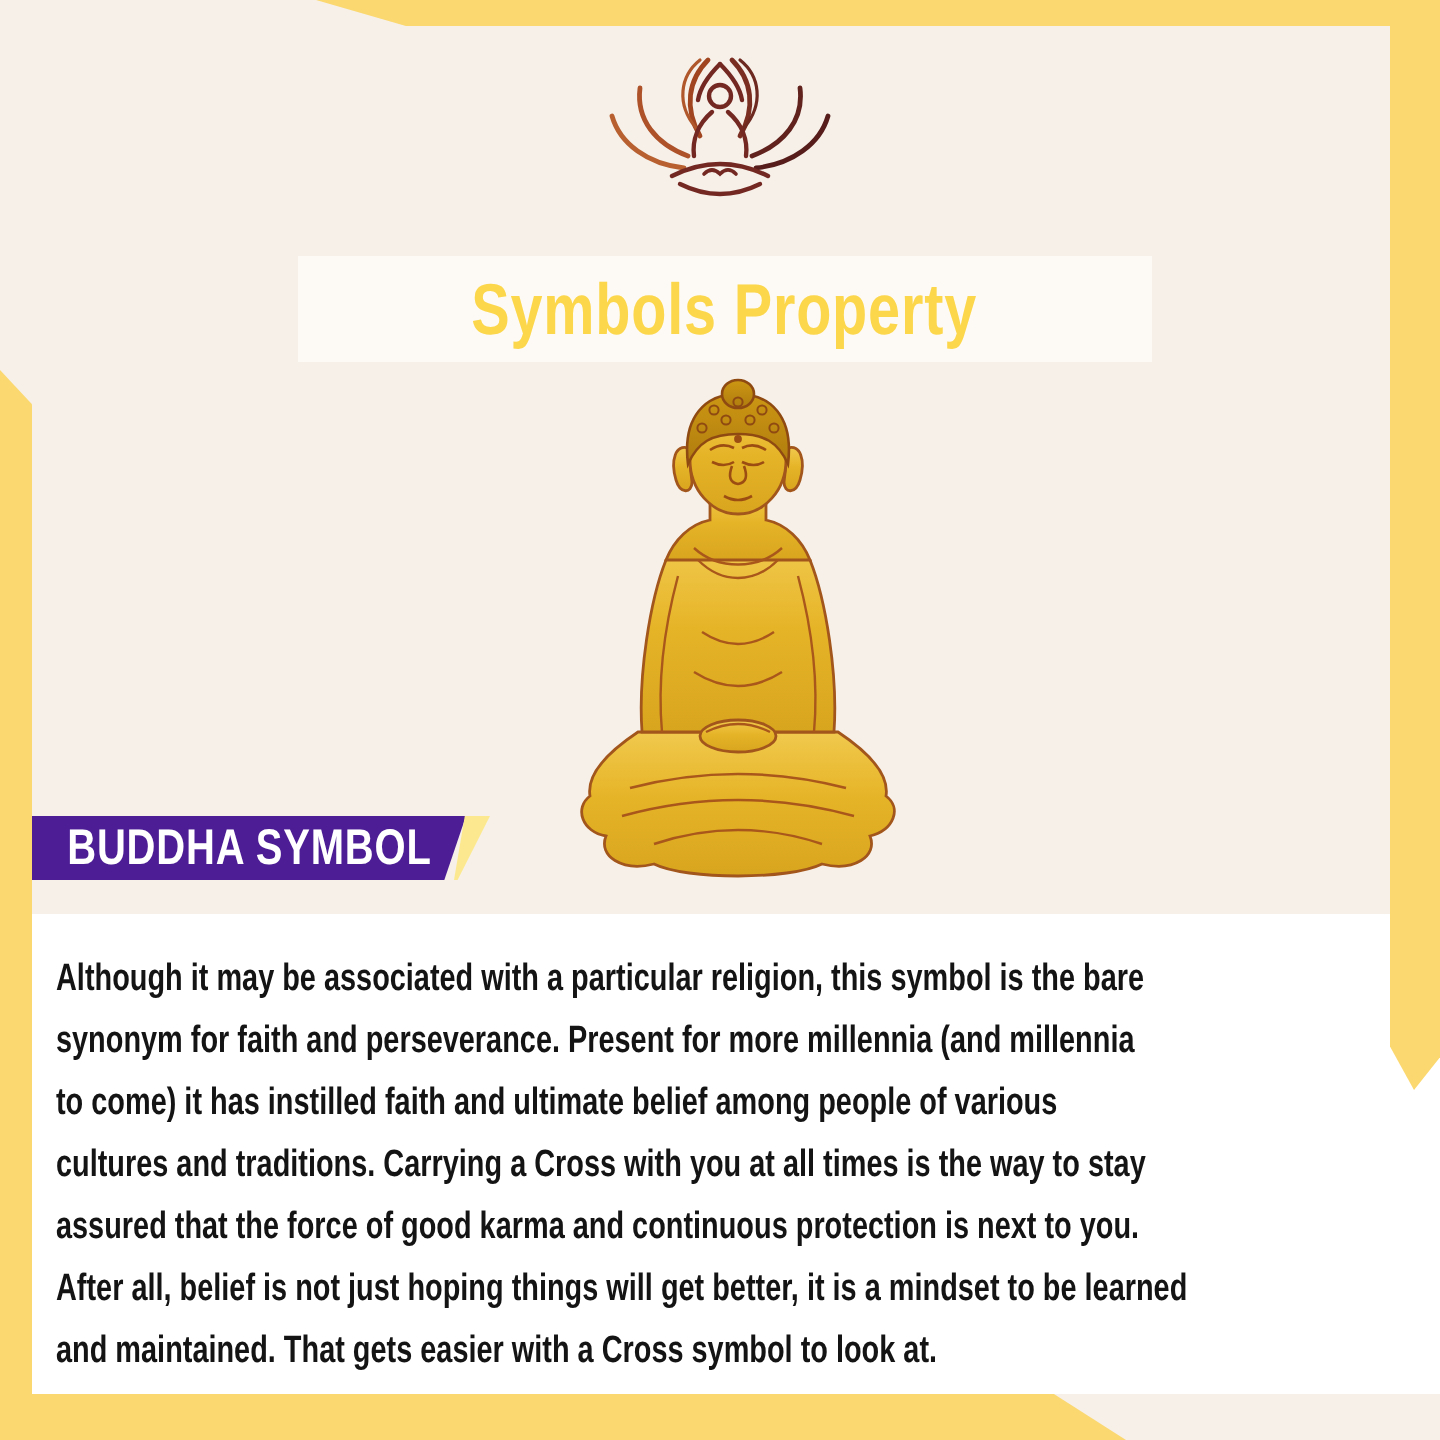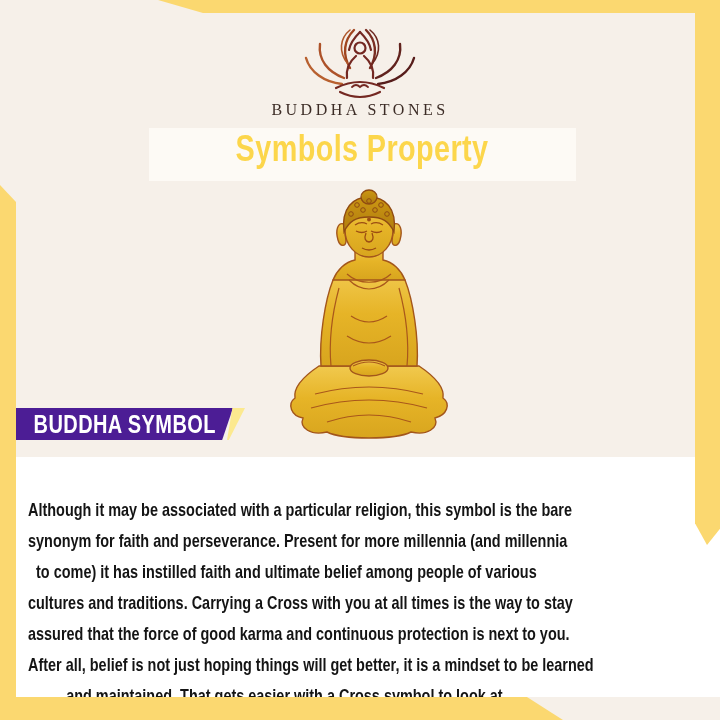--- a/index.html
+++ b/index.html
@@ -24,21 +24,21 @@
   
   .logo{position:absolute;left:300px;top:24px;width:120px;height:80px;}
   .wordmark{
     position:absolute;left:60px;top:101px;width:600px;text-align:center;
     font-family:"Liberation Serif",serif;font-size:16px;letter-spacing:3.5px;
     color:#3c2c26;font-weight:400;
   }
   
   .heading-panel{
     position:absolute;left:149px;top:128px;width:427px;height:53px;
-    background:#fdfaf5;display:flex;align-items:flex-start;justify-content:center;
+    background:#fdfaf5;display:flex;align-items:center;justify-content:center;
   }
   .heading-text{
     font-size:36px;font-weight:700;color:#fcd64b;white-space:nowrap;
     transform:scaleX(0.8);letter-spacing:0.5px;
   }
   
   .statue{position:absolute;left:283px;top:188px;width:172px;height:257px;}
   
   .symbol-banner{
     position:absolute;left:16px;top:408px;width:217px;height:32px;
@@ -56,21 +56,21 @@
   }
   
   .traits-line{
     position:absolute;left:16px;top:462px;width:704px;height:34px;
     text-align:center;font-weight:700;font-size:26px;color:#fbcf3c;
     line-height:34px;white-space:nowrap;
   }
   .traits-inner{display:inline-block;transform:scaleX(0.9);}
   .star{display:inline-block;margin-right:7px;}
   .star.second{margin-left:3px;}
-  .description{position:absolute;left:28px;top:494px;width:680px;text-align:center;}
+  .description{position:absolute;left:28px;top:474px;width:680px;}
   .desc-line{
     height:31px;line-height:31px;font-size:19px;font-weight:700;color:#141414;
     white-space:nowrap;transform:scaleX(0.76);transform-origin:0 50%;
     letter-spacing:0px;
   }
 </style>
 </head>
 <body>
 
 <div class="canvas">
@@ -93,21 +93,20 @@
       <circle cx="60" cy="24" r="5.5" stroke="#742822" stroke-width="2.2"></circle>
       <path d="M56,32 C49,38 46,46 47,54" stroke="#742822" stroke-width="2.2"></path>
       <path d="M64,32 C71,38 74,46 73,54" stroke="#742822" stroke-width="2.2"></path>
       <path d="M60,8 C54,14 50,20 49,26" stroke="#742822" stroke-width="2.2"></path>
       <path d="M60,8 C66,14 70,20 71,26" stroke="#742822" stroke-width="2.2"></path>
       <path d="M36,64 Q60,52 84,64" stroke="#742822" stroke-width="2.2"></path>
       <path d="M40,68 Q60,78 80,68" stroke="#742822" stroke-width="2.2"></path>
       <path d="M52,63 Q56,59 60,63 Q64,59 68,63" stroke="#742822" stroke-width="1.8"></path>
     </g>
   </svg>
-  <div class="wordmark">BUDDHA STONES</div>
 
   <div class="heading-panel">
     <span class="heading-text">Symbols Property</span>
   </div>
 
   <svg class="statue" viewBox="0 0 172 257">
     <defs>
       <linearGradient id="gld" x1="0" y1="0" x2="0" y2="1">
         <stop offset="0" stop-color="#f1c94e"></stop>
         <stop offset="0.45" stop-color="#e6b427"></stop>

